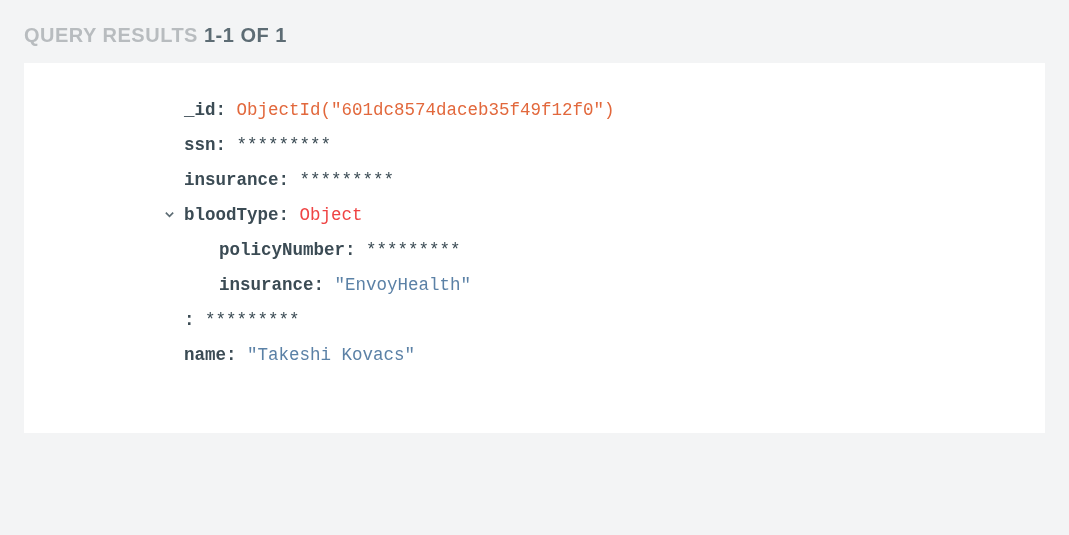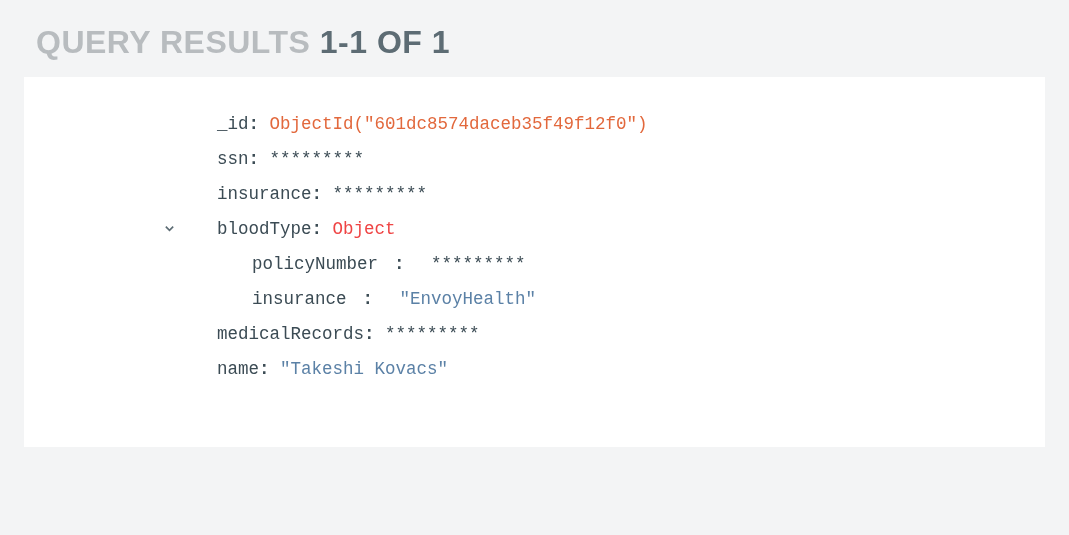--- a/index.html
+++ b/index.html
@@ -8,22 +8,22 @@
       box-sizing: border-box;
     }
     body {
       background: #f3f4f5;
       font-family: -apple-system, BlinkMacSystemFont, "Segoe UI", Helvetica, Arial, sans-serif;
       width: 1069px;
       height: 535px;
       overflow: hidden;
     }
     .header {
-      padding: 24px 24px 16px 36px;
-      font-size: 32px;
+      padding: 24px 24px 16px 24px;
+      font-size: 20px;
       font-weight: 600;
       letter-spacing: 0.5px;
     }
     .header-prefix {
       color: #b8bcbf;
     }
     .header-count {
       color: #5d6c74;
     }
     .result-card {
@@ -40,40 +40,38 @@
     .row {
       display: flex;
       align-items: baseline;
       white-space: pre;
     }
     .indent-0 {
       padding-left: 120px;
     }
     .indent-1 {
       padding-left: 155px;
-      gap: 16px;
     }
     .caret-row {
       padding-left: 100px;
     }
     .caret {
       display: inline-flex;
       width: 20px;
       align-items: center;
       justify-content: flex-start;
       color: #5d6c74;
     }
     .caret svg {
       width: 11px;
       height: 11px;
     }
     .key {
       color: #3b4b54;
-      font-weight: 400;
-      margin-left: 33px;
+      font-weight: 700;
     }
     .colon {
       color: #3b4b54;
       font-weight: 700;
     }
     .val-objectid {
       color: #e2683c;
     }
     .val-masked {
       color: #3b4b54;
@@ -117,21 +115,21 @@
 
     <div class="row indent-1">
       <span class="key">policyNumber</span><span class="colon">: </span><span class="val-masked">*********</span>
     </div>
 
     <div class="row indent-1">
       <span class="key">insurance</span><span class="colon">: </span><span class="val-string">"EnvoyHealth"</span>
     </div>
 
     <div class="row indent-0">
-      <span class="key">medicalRecords</span><span class="colon">: </span><span class="val-masked">*********</span>
+      <span class="colon">: </span><span class="val-masked">*********</span>
     </div>
 
     <div class="row indent-0">
       <span class="key">name</span><span class="colon">: </span><span class="val-string">"Takeshi Kovacs"</span>
     </div>
 
   </div>
 </div>
 
 </body></html>

